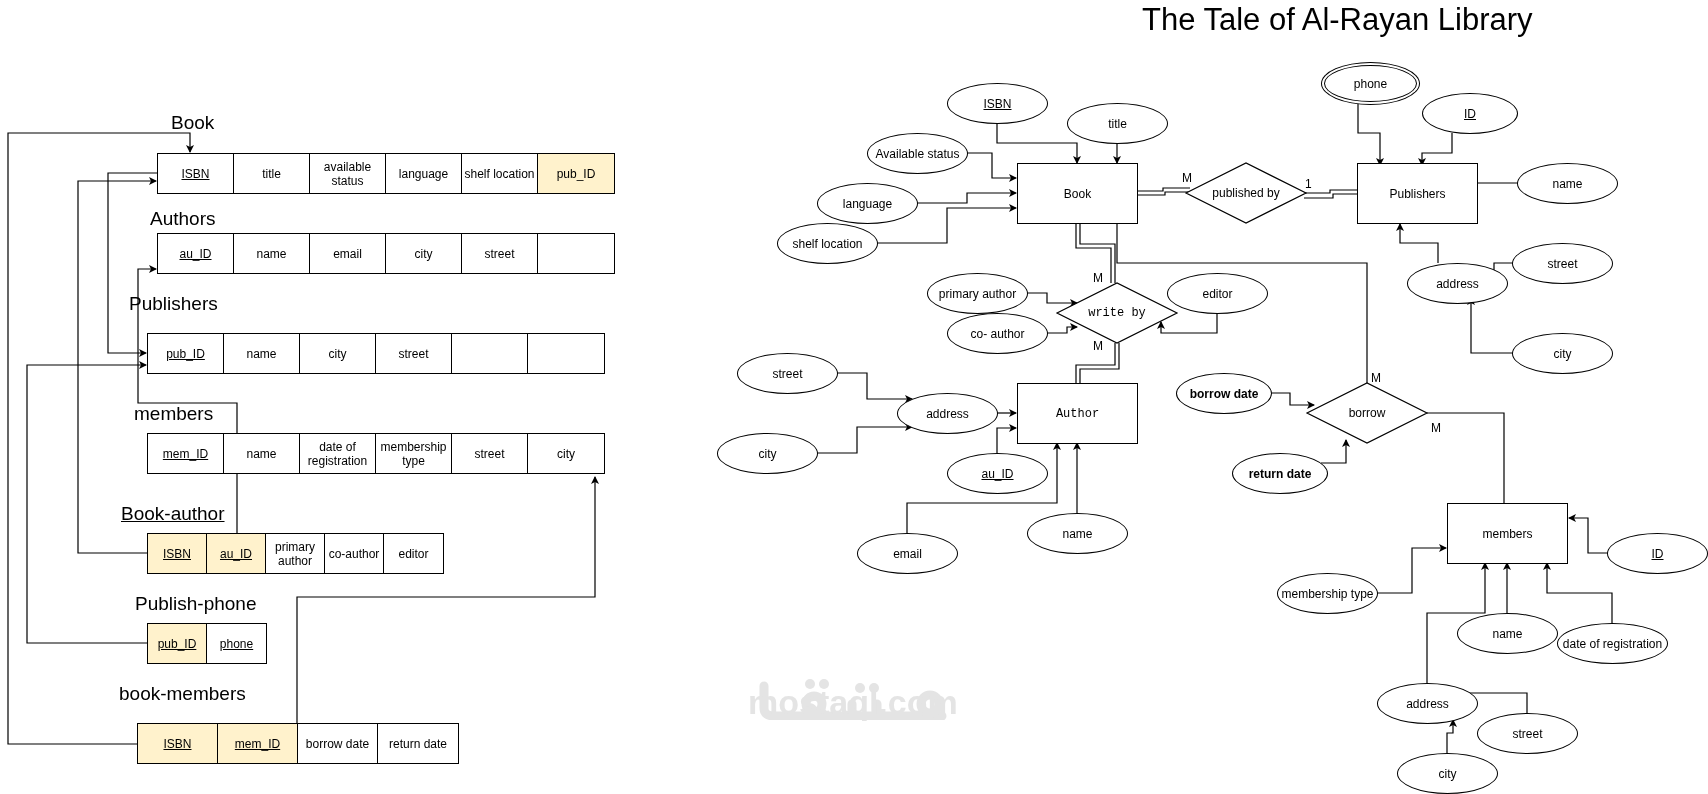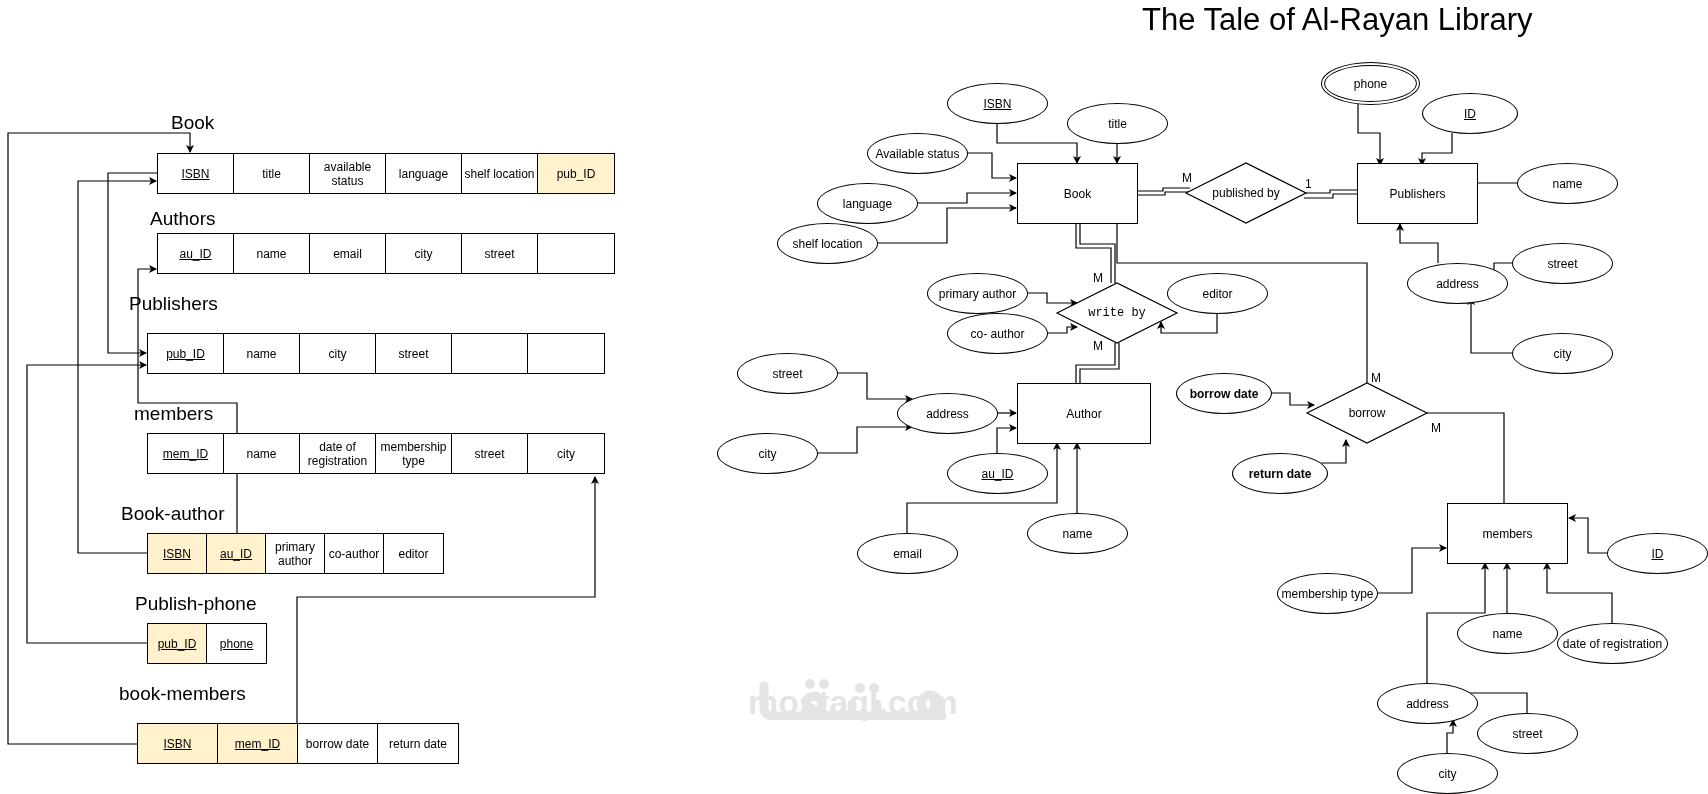--- a/index.html
+++ b/index.html
@@ -162,21 +162,21 @@
 <div class="tlabel" style="left:134px;top:403px;">members</div>
 <div class="rtable" style="left:147px;top:433px;">
   <div class="cell pk">mem_ID</div>
   <div class="cell">name</div>
   <div class="cell">date of registration</div>
   <div class="cell">membership type</div>
   <div class="cell">street</div>
   <div class="cell">city</div>
 </div>
 
-<div class="tlabel" style="left:121px;top:503px;">Book-author</div>
+<div class="tlabel" style="left:121px;top:503px;text-decoration:underline;">Book-author</div>
 <div class="rtable" style="left:147px;top:533px;">
   <div class="cell w60 pk fk">ISBN</div>
   <div class="cell w60 pk fk">au_ID</div>
   <div class="cell w60">primary author</div>
   <div class="cell w60">co-author</div>
   <div class="cell w60">editor</div>
 </div>
 
 <div class="tlabel" style="left:107px;top:593px;margin-left:28px;">Publish-phone</div>
 <div class="rtable" style="left:147px;top:623px;">
@@ -187,21 +187,21 @@
 <div class="tlabel" style="left:119px;top:683px;">book-members</div>
 <div class="rtable" style="left:137px;top:723px;">
   <div class="cell w80 pk fk">ISBN</div>
   <div class="cell w80 pk fk">mem_ID</div>
   <div class="cell w80">borrow date</div>
   <div class="cell w80">return date</div>
 </div>
 
 <div class="ent" style="left:1017px;top:163px;width:121px;height:61px;">Book</div>
 <div class="ent" style="left:1357px;top:163px;width:121px;height:61px;">Publishers</div>
-<div class="ent" style="left:1017px;top:383px;width:134px;height:61px;">Author</div>
+<div class="ent" style="left:1017px;top:383px;width:121px;height:61px;font-family:Liberation Mono, monospace;">Author</div>
 <div class="ent" style="left:1447px;top:503px;width:121px;height:61px;">members</div>
 
 <div class="rel" style="left:1186px;top:183px;width:120px;height:20px;">published by</div>
 <div class="rel" style="left:1057px;top:303px;width:120px;height:20px;font-family:Liberation Mono, monospace;">write by</div>
 <div class="rel" style="left:1307px;top:403px;width:120px;height:20px;">borrow</div>
 
 <div class="card" style="left:1182px;top:171px;">M</div>
 <div class="card" style="left:1305px;top:177px;">1</div>
 <div class="card" style="left:1093px;top:271px;">M</div>
 <div class="card" style="left:1093px;top:339px;">M</div>

